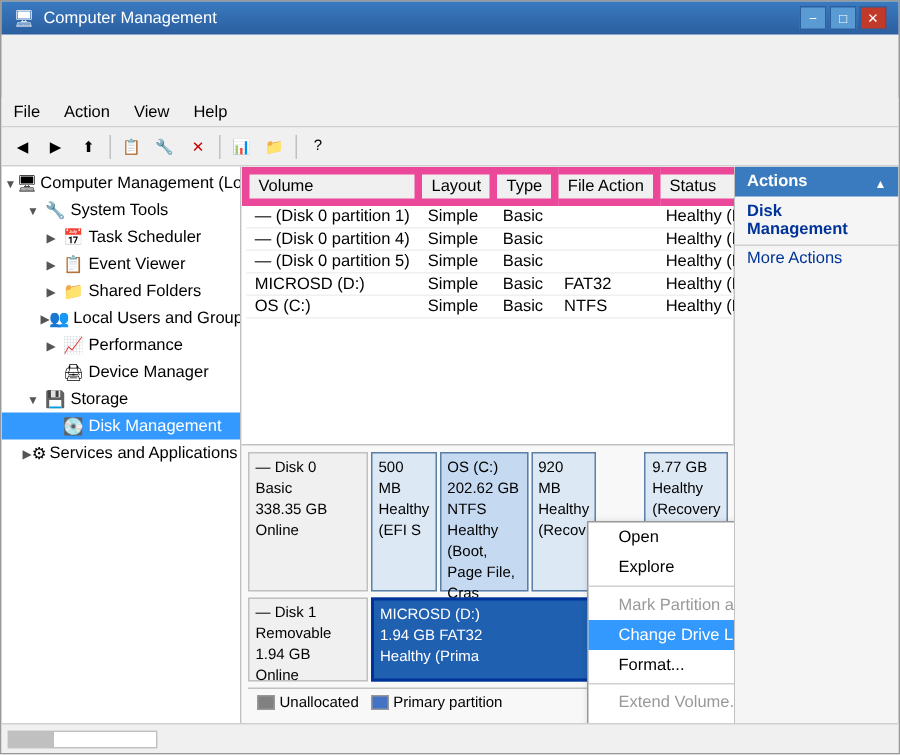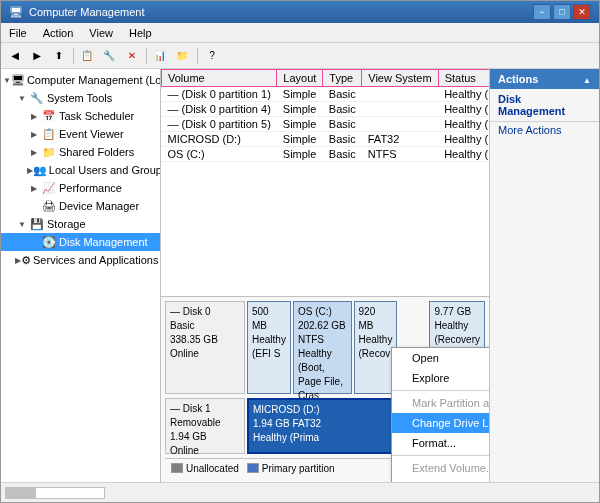--- a/index.html
+++ b/index.html
@@ -53,20 +53,21 @@
     .title-btn.close { background: #c0392b; }
 
     .menu-bar {
       background: #f0f0f0;
       display: flex;
       gap: 0;
       padding: 2px 0;
       border-bottom: 1px solid #d0d0d0;
       height: 20px;
       align-items: center;
+      margin-top: 42px;
     }
     .menu-item {
       padding: 1px 8px;
       cursor: pointer;
       font-size: 11px;
       color: #000;
     }
 
     .toolbar {
       background: #f0f0f0;
@@ -168,21 +169,21 @@
     }
     table {
       width: 100%;
       border-collapse: collapse;
       font-size: 11px;
     }
     thead tr {
       background: #f0f0f0;
     }
     thead th {
-      border: 1px solid #ec4899;
+      border: 5px solid #ec4899;
       padding: 2px 6px;
       text-align: left;
       font-weight: normal;
       white-space: nowrap;
     }
     tbody td {
       border-bottom: 1px solid #f0f0f0;
       padding: 1px 6px;
       white-space: nowrap;
       font-size: 11px;
@@ -443,21 +444,21 @@
 
       <div class="content-panel">
 
         <div class="table-container">
           <table>
             <thead>
               <tr>
                 <th>Volume</th>
                 <th>Layout</th>
                 <th>Type</th>
-                <th>View System</th>
+                <th>File Action</th>
                 <th>Status</th>
               </tr>
             </thead>
             <tbody>
               <tr class="table-row">
                 <td>— (Disk 0 partition 1)</td>
                 <td>Simple</td>
                 <td>Basic</td>
                 <td></td>
                 <td>Healthy (EFI System Partition)</td>

